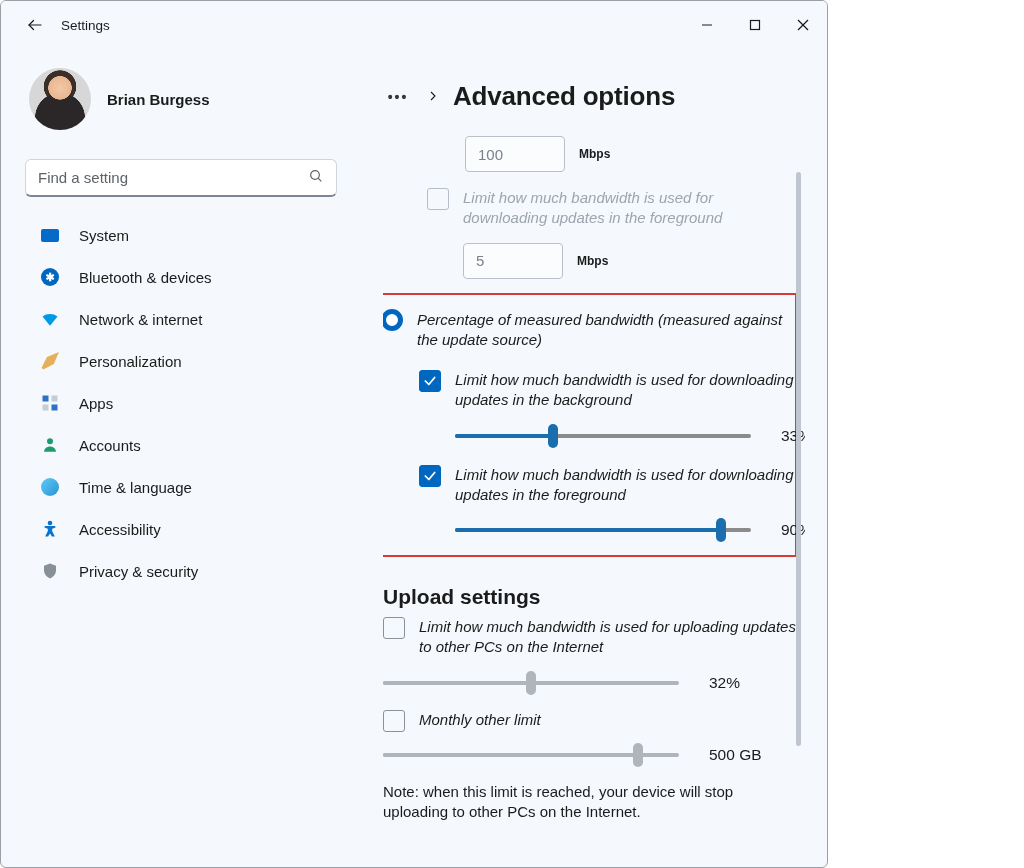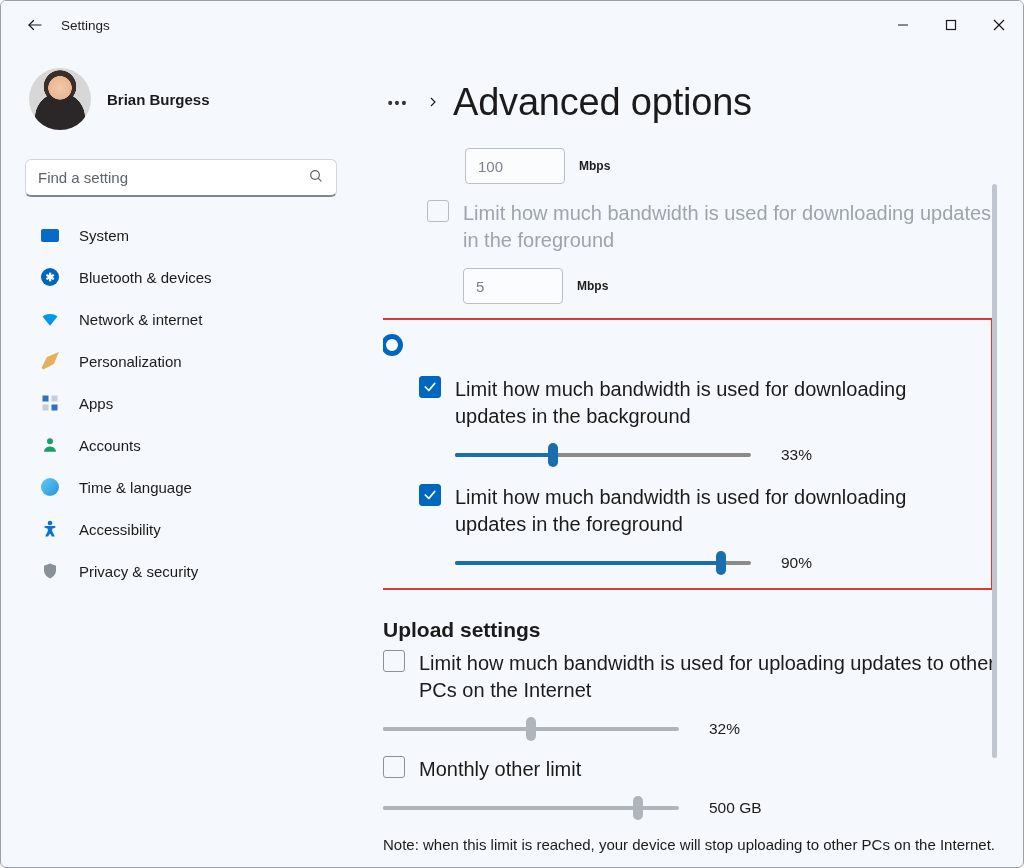--- a/index.html
+++ b/index.html
@@ -1,21 +1,21 @@
 <!DOCTYPE html>
 <html><head>
 <meta charset="utf-8">
 <style>
   * { box-sizing: border-box; margin: 0; padding: 0; font-family: "Segoe UI", "Segoe UI Variable", sans-serif; }
   html, body { width: 1024px; height: 868px; overflow: hidden; }
   body { background: #ffffff; }
 
   .window {
     position: relative;
-    width: 1024px; height: 868px;
+    width: 828px; height: 868px;
     background: #f5f9fd;
     border: 1px solid #9aa0a6;
     border-radius: 6px;
     overflow: hidden;
   }
 
   
   .titlebar {
     position: absolute; top: 0; left: 0; right: 0; height: 48px;
     display: flex; align-items: center; justify-content: flex-end;
@@ -122,30 +122,30 @@
   .main-header {
     display: flex; align-items: center; gap: 14px; margin-bottom: 24px;
   }
   .dots {
     width: 30px; height: 30px; display:flex; align-items:center; justify-content:center;
     letter-spacing: 2px; font-weight:700; font-size: 14px; color:#363636;
   }
   .chev {
     color:#363636; font-size: 14px;
   }
-  .page-title { font-size: 38px; font-weight: 400; color:#1b1b1b; letter-spacing:-0.2px;}
+  .page-title { font-size: 26px; font-weight: 700; color:#1b1b1b; letter-spacing:-0.2px;}
 
   .content { position:relative; height: 720px; }
   .scroll-body {
      position:absolute; top:0; left:0; right:0; bottom:0;
      padding-right: 4px;
      overflow:hidden; 
   }
   .group { padding-left: 44px; }
-  .label { font-size: 20px; color: #1b1b1b; line-height: 1.35; }
+  .label { font-size: 15px; color: #1b1b1b; line-height: 1.35; font-style: italic; }
   .label.disabled, .disabled .label { color:#9da4ad; }
 
   .num-input {
     width: 100px; height: 36px; border: 1px solid #b9c0c7; border-radius: 4px;
     background:#fbfcfe; color:#7a828b;
     padding: 0 12px; font-size: 15px;
     display:flex; align-items:center;
   }
   .num-row { display:flex; align-items:center; gap:14px; }
   .unit { font-weight:600; font-size:12px; color:#1b1b1b; }
@@ -370,20 +370,21 @@
                     </div>
                   <span class="unit" style="color:#1b1b1b">Mbps</span>
                 </div>
               </div>
             </div>
           </div>
 
           <div class="highlight">
             <div class="radio-row">
               <div class="radio"></div>
+              <div class="label">Percentage of measured bandwidth (measured against the update source)</div>
             </div>
 
             <div class="chk-row" style="margin-left:52px; margin-top:20px;">
               <div class="chk checked">
                 <svg width="14" height="14" viewBox="0 0 24 24" fill="none" stroke-width="3" stroke-linecap="round" stroke-linejoin="round">
                     <polyline points="4 12 10 18 20 6"></polyline>
                   </svg>
               </div>
               <div class="chk-row-inner">
                 <div class="label">Limit how much bandwidth is used for downloading updates in the background</div>

